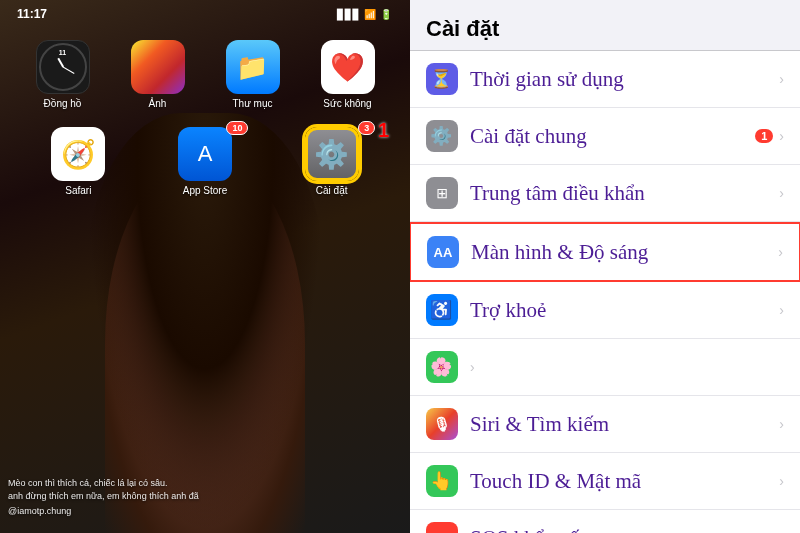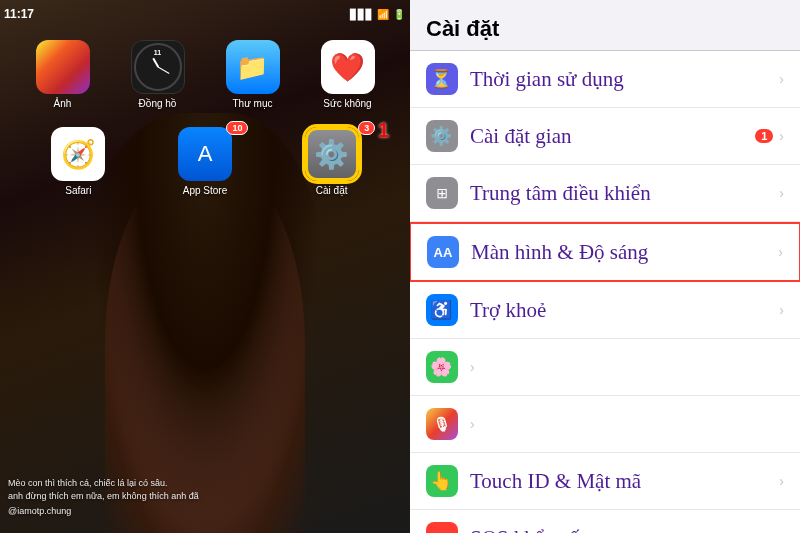--- a/index.html
+++ b/index.html
@@ -56,21 +56,21 @@
     
     .status-bar {
       position: absolute;
       top: 0;
       left: 0;
       right: 0;
       height: 28px;
       display: flex;
       justify-content: space-between;
       align-items: center;
-      padding: 0 4px;
+      padding: 0 17px;
       z-index: 10;
     }
 
     .status-time {
       color: white;
       font-size: 12px;
       font-weight: 600;
     }
 
     .status-icons {
@@ -361,34 +361,34 @@
       <span class="status-icon">▊▊▊</span>
       <span class="status-icon">📶</span>
       <span class="status-icon">🔋</span>
     </div>
   </div>
 
   <div class="app-grid">
 
     <div class="app-row">
       <div class="app-icon-wrap">
-        <div class="app-icon icon-photos"></div>
-        <span class="app-label">Ảnh</span>
-      </div>
-      <div class="app-icon-wrap">
         <div class="app-icon icon-clock">
           <div class="clock-face">
             <span class="clock-time">11</span>
             <div class="clock-hand-hour"></div>
             <div class="clock-hand-min"></div>
           </div>
         </div>
         <span class="app-label">Đồng hồ</span>
       </div>
       <div class="app-icon-wrap">
+        <div class="app-icon icon-photos"></div>
+        <span class="app-label">Ảnh</span>
+      </div>
+      <div class="app-icon-wrap">
         <div class="app-icon icon-folder">
           <span style="font-size:26px;">📁</span>
         </div>
         <span class="app-label">Thư mục</span>
       </div>
       <div class="app-icon-wrap">
         <div class="app-icon icon-health">
           <span style="font-size:28px;">❤️</span>
         </div>
         <span class="app-label">Sức không</span>
@@ -441,32 +441,32 @@
       <span class="item-text">Thời gian sử dụng</span>
       <div class="item-right">
         <span class="chevron">›</span>
       </div>
     </div>
 
     <div class="settings-item">
       <div class="item-icon icon-general">
         <span>⚙️</span>
       </div>
-      <span class="item-text">Cài đặt gian</span>
+      <span class="item-text">Cài đặt chung</span>
       <div class="item-right">
         <span class="item-badge">1</span>
         <span class="chevron">›</span>
       </div>
     </div>
 
     <div class="settings-item">
       <div class="item-icon icon-control">
         <span style="font-size:14px;">⊞</span>
       </div>
-      <span class="item-text">Trung tâm điều khiển</span>
+      <span class="item-text">Trung tâm điều khẩn</span>
       <div class="item-right">
         <span class="chevron">›</span>
       </div>
     </div>
 
     <div class="settings-item highlighted" style="position:relative;">
       <div class="item-icon icon-display">
         <span style="font-size:13px; font-weight:bold; color:white;">AA</span>
       </div>
       <span class="item-text">Màn hình &amp; Độ sáng</span>
@@ -492,20 +492,21 @@
       </div>
       <div class="item-right">
         <span class="chevron">›</span>
       </div>
     </div>
 
     <div class="settings-item">
       <div class="item-icon" style="background: linear-gradient(135deg, #f7c948, #e8402a, #a84fd8);">
         <span style="font-size:14px; color:white; font-weight:bold;">🎙</span>
       </div>
+      <span class="item-text">Siri &amp; Tìm kiếm</span>
       <div class="item-right">
         <span class="chevron">›</span>
       </div>
     </div>
 
     <div class="settings-item">
       <div class="item-icon icon-touchid">
         <span>👆</span>
       </div>
       <span class="item-text">Touch ID &amp; Mật mã</span>

